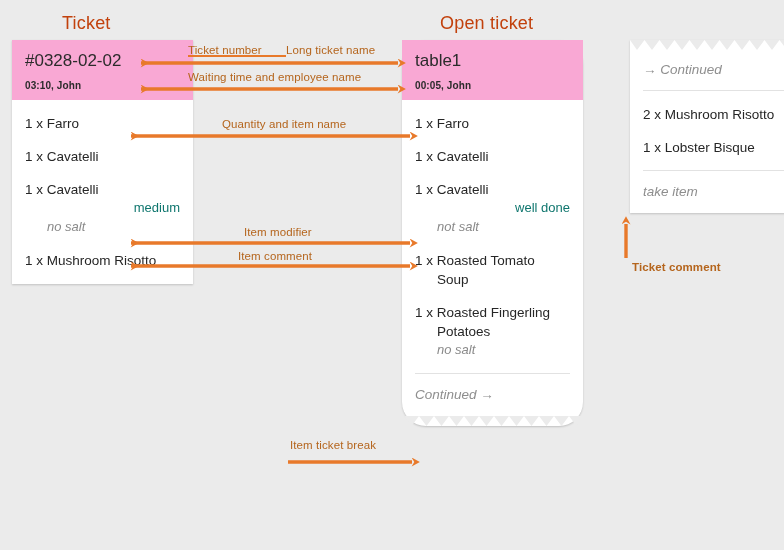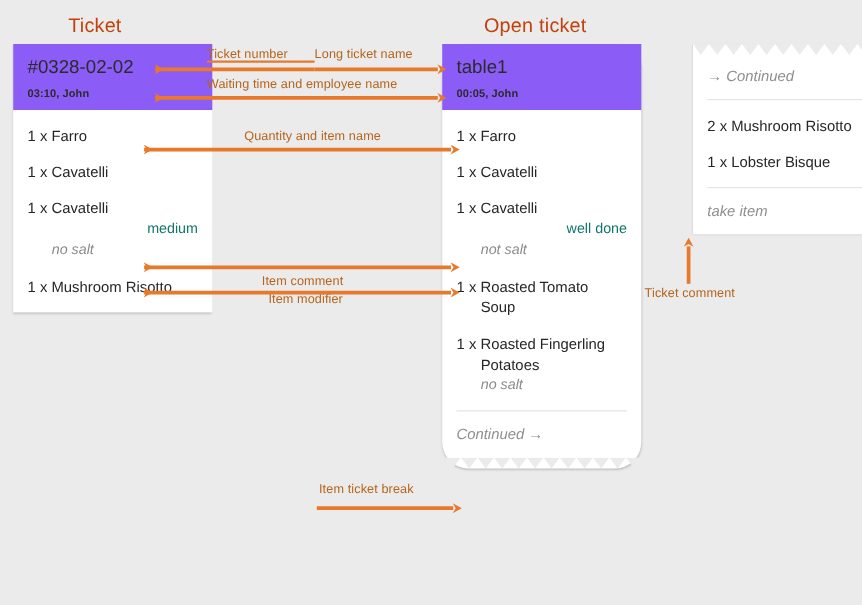--- a/index.html
+++ b/index.html
@@ -33,21 +33,21 @@
   #title-ticket { left: 62px; top: 13px; }
   #title-open-ticket { left: 440px; top: 13px; }
 
   
   .card {
     position: absolute;
     background: #ffffff;
     box-shadow: 0 1px 2px rgba(0,0,0,.18);
   }
   .card-header {
-    background: #8b5cf6;
+    background: #f9a8d4;
     padding: 11px 13px 9px 13px;
   }
   .card-title {
     font-size: 17px;
     color: #2b2b2b;
     font-weight: 400;
     line-height: 1.15;
   }
   .card-sub {
     font-size: 10px;
@@ -263,27 +263,27 @@
   </div>
 
   <div class="anno-label" style="left:188px; top:44px;">Ticket number</div>
 
   <div class="anno-label" style="left:286px; top:44px;">Long ticket name</div>
 
   <div class="anno-label" style="left:188px; top:71px;">Waiting time and employee name</div>
 
   <div class="anno-label" style="left:222px; top:118px;">Quantity and item name</div>
 
-  <div class="anno-label" style="left:244px; top:226px;margin-top:40px;">Item modifier</div>
+  <div class="anno-label" style="left:244px; top:226px;">Item modifier</div>
 
   <div class="anno-label" style="left:238px; top:250px;">Item comment</div>
 
   <div class="anno-label" style="left:290px; top:439px;">Item ticket break</div>
 
-  <div class="anno-label" style="left:586px; top:261px;">Ticket comment</div>
+  <div class="anno-label" style="left:632px; top:261px;font-weight:bold;">Ticket comment</div>
 
   <svg class="anno-svg" viewBox="0 0 784 550">
     <defs>
       <marker id="arrL" viewBox="0 0 12 12" refX="10.5" refY="6" markerWidth="9" markerHeight="9" orient="auto-start-reverse" markerUnits="userSpaceOnUse">
         <path d="M11,0 L0,6 L11,12 L7.5,6 Z" fill="#e8792a"></path>
       </marker>
       <marker id="arrR" viewBox="0 0 12 12" refX="1.5" refY="6" markerWidth="9" markerHeight="9" orient="auto" markerUnits="userSpaceOnUse">
         <path d="M1,0 L12,6 L1,12 L4.5,6 Z" fill="#e8792a"></path>
       </marker>
     </defs>

